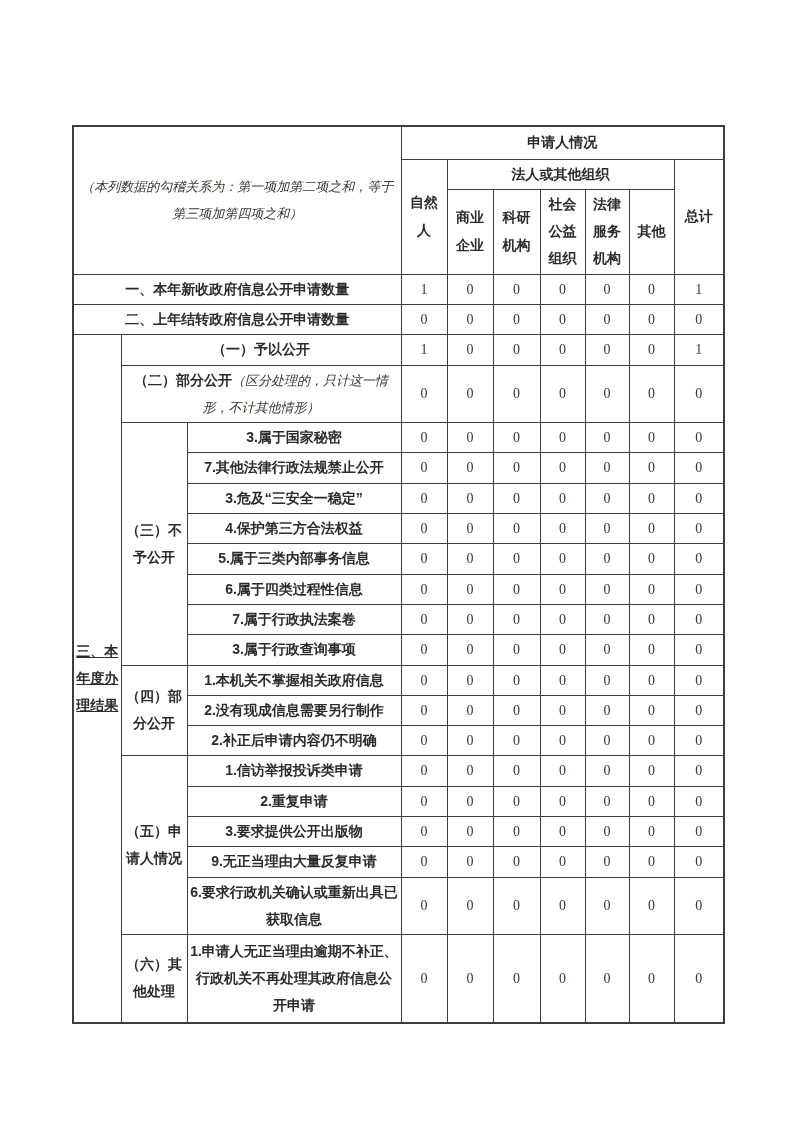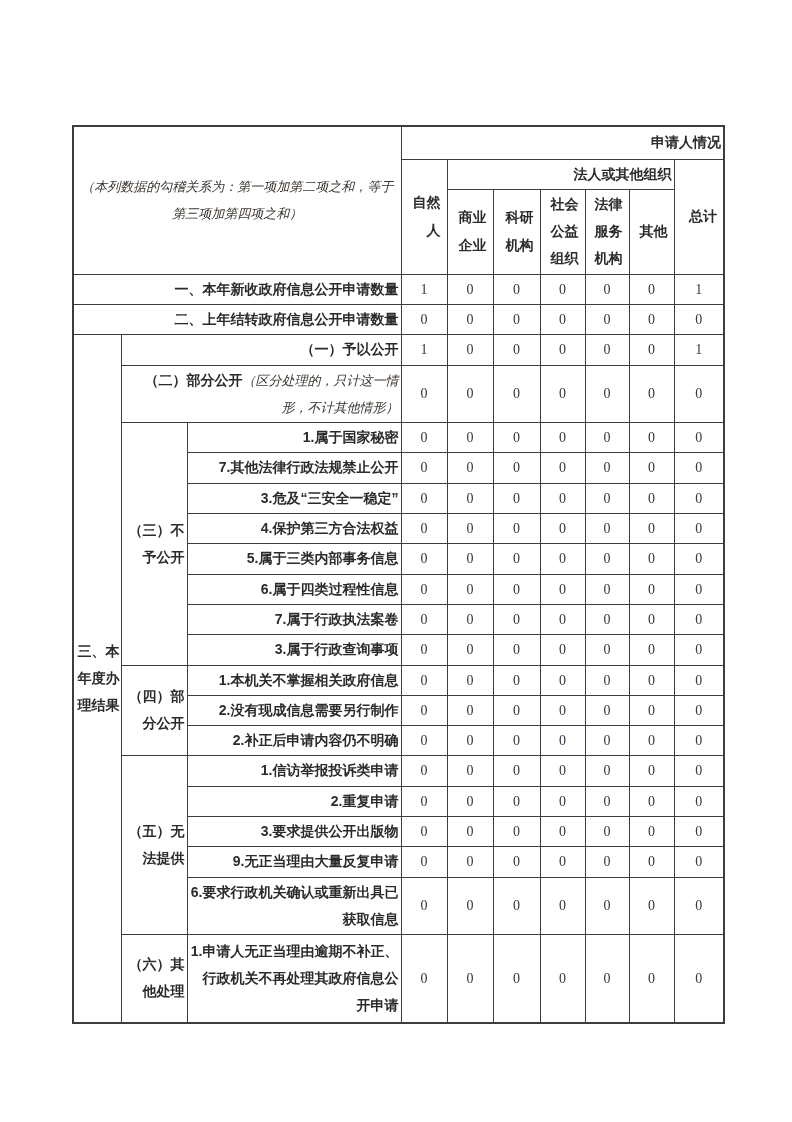--- a/index.html
+++ b/index.html
@@ -19,32 +19,32 @@
     font-size:14px; color:#2b2b2b;
     padding:1px 2px; line-height:1.95;
     overflow:hidden; word-break:break-all;
   }
   tr { height:29px; }
   tr.hA { height:33px; }
   tr.hB { height:30px; }
   tr.hC { height:80px; }
   tr.h2x { height:57px;padding-left:40px; }
   tr.h3x { height:88px; }
-  td.lbl { font-weight:600;text-align:right; }
+  td.lbl { font-weight:600; }
   td.num {
     font-family:"Liberation Serif", serif;
     font-weight:400; color:#33383f; font-size:14px;
   }
   td.note-cell { font-weight:400;text-align:center; }
   .note {
     font-style:italic; font-size:13px; font-weight:500;
     font-family:"Liberation Serif", serif; color:#3a3530;
   }
   td.colhead { padding:1px 6px; }
-  td.section-cell { padding:1px 1px; }
+  td.section-cell { padding:1px 1px;text-decoration:underline; }
 </style>
 </head>
 <body>
 
 <table class="report">
   <colgroup>
     <col style="width:48px">
       <col style="width:66px">
       <col style="width:214px">
     <col style="width:46px">
@@ -114,21 +114,21 @@
     <td class="num">0</td>
     <td class="num">0</td>
     <td class="num">0</td>
     <td class="num">0</td>
     <td class="num">0</td>
     <td class="num">0</td>
   </tr>
 
   <tr>
     <td rowspan="8" class="lbl">（三）不予公开</td>
-    <td class="lbl">1.属于国家秘密</td>
+    <td class="lbl">3.属于国家秘密</td>
     <td class="num">0</td>
     <td class="num">0</td>
     <td class="num">0</td>
     <td class="num">0</td>
     <td class="num">0</td>
     <td class="num">0</td>
     <td class="num">0</td>
   </tr>
   <tr>
     <td class="lbl">7.其他法律行政法规禁止公开</td>
@@ -227,21 +227,21 @@
     <td class="num">0</td>
     <td class="num">0</td>
     <td class="num">0</td>
     <td class="num">0</td>
     <td class="num">0</td>
     <td class="num">0</td>
     <td class="num">0</td>
   </tr>
 
   <tr>
-    <td rowspan="5" class="lbl">（五）无法提供</td>
+    <td rowspan="5" class="lbl">（五）申请人情况</td>
     <td class="lbl">1.信访举报投诉类申请</td>
     <td class="num">0</td>
     <td class="num">0</td>
     <td class="num">0</td>
     <td class="num">0</td>
     <td class="num">0</td>
     <td class="num">0</td>
     <td class="num">0</td>
   </tr>
   <tr>

